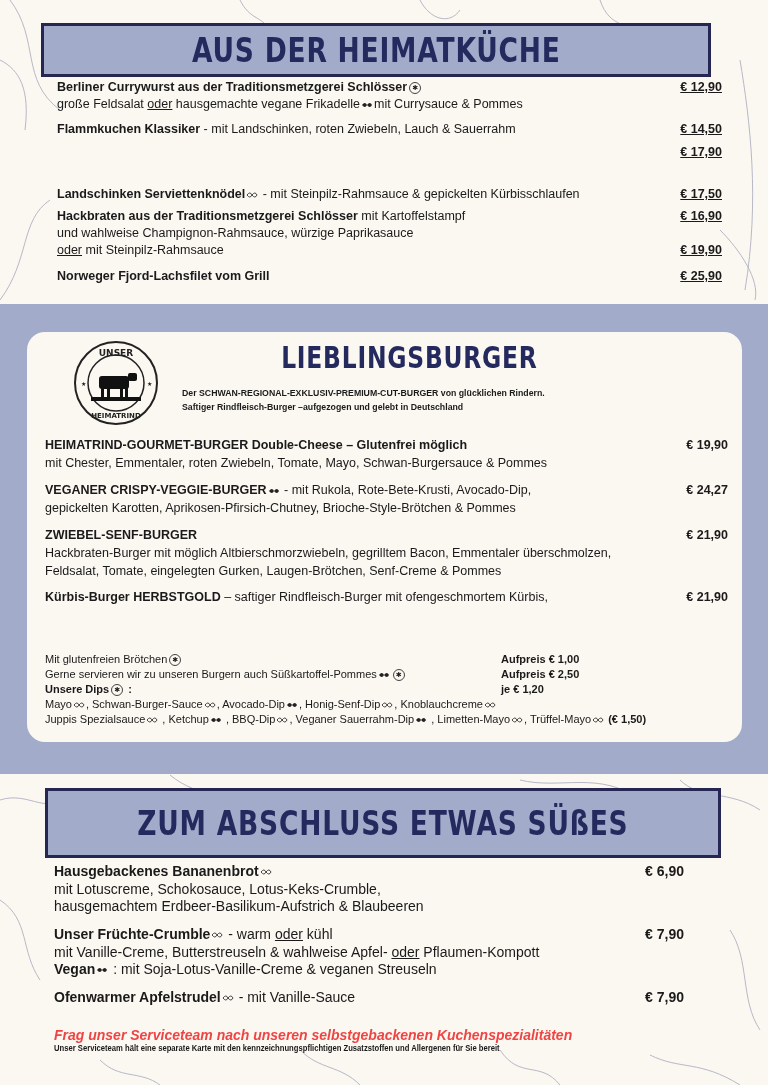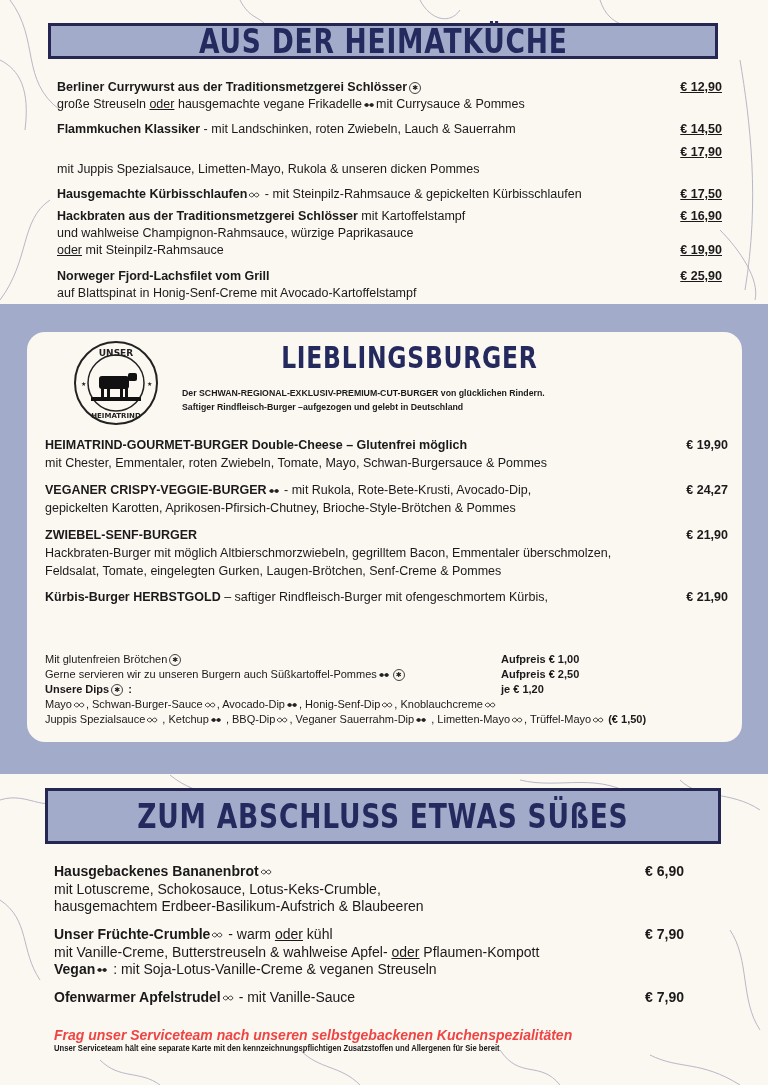--- a/index.html
+++ b/index.html
@@ -59,61 +59,59 @@
       <path d="M680 780 C700 800 730 790 760 810"></path>
     <path d="M0 900 C30 920 20 950 40 980"></path>
       <path d="M730 930 C750 960 740 1000 760 1030"></path>
     <path d="M100 1060 C120 1080 140 1070 160 1085"></path>
       <path d="M300 1050 C320 1070 340 1065 360 1085"></path>
     <path d="M500 1050 C520 1080 540 1060 560 1085"></path>
       <path d="M650 1055 C680 1070 700 1060 740 1085"></path>
   </g>
 </svg>
 
-<div class="banner" style="left:48px;top:23px;width:670px;height:36px;">
+<div class="banner" style="left:41px;top:23px;width:670px;height:54px;">
   <span class="banner-title" style="font-size:34px;">AUS DER HEIMATKÜCHE</span>
 </div>
 
 <div class="row" style="top:79px;">
   <span class="b">Berliner Currywurst aus der Traditionsmetzgerei Schlösser</span><span class="gf">✱</span>
   <span class="price">€ 12,90</span><br>
-  <span>große Streuseln </span><span class="u">oder</span><span> hausgemachte vegane Frikadelle</span><svg class="leaf" viewBox="0 0 12 8">
+  <span>große Feldsalat </span><span class="u">oder</span><span> hausgemachte vegane Frikadelle</span><svg class="leaf" viewBox="0 0 12 8">
       <path d="M1 4 Q4 0 6 4 Q4 8 1 4Z M6 4 Q9 0 11 4 Q9 8 6 4Z" fill="#222"></path>
     </svg><span>mit Currysauce &amp; Pommes</span>
 </div>
 
 <div class="row" style="top:121px;">
   <span class="b">Flammkuchen Klassiker</span><span> - mit Landschinken, roten Zwiebeln, Lauch &amp; Sauerrahm</span>
   <span class="price">€ 14,50</span>
 </div>
 
 <div class="row" style="top:144px;">
   <span class="price">€ 17,90</span><br>
-  <span>mit Juppis Spezialsauce, Limetten-Mayo, Rukola &amp; unseren dicken Pommes</span>
 </div>
 
 <div class="row" style="top:186px;">
-  <span class="b">Hausgemachte Kürbisschlaufen</span><svg class="leaf" viewBox="0 0 12 8">
+  <span class="b">Landschinken Serviettenknödel</span><svg class="leaf" viewBox="0 0 12 8">
       <path d="M1 4 Q4 0 6 4 Q4 8 1 4Z M6 4 Q9 0 11 4 Q9 8 6 4Z" fill="none" stroke="#444"></path>
     </svg><span> - mit Steinpilz-Rahmsauce &amp; gepickelten Kürbisschlaufen</span>
   <span class="price">€ 17,50</span>
 </div>
 
 <div class="row" style="top:208px;">
   <span class="b">Hackbraten aus der Traditionsmetzgerei Schlösser</span><span> mit Kartoffelstampf</span>
   <span class="price">€ 16,90</span><br>
   <span>und wahlweise Champignon-Rahmsauce, würzige Paprikasauce</span><br>
   <span class="u">oder</span><span> mit Steinpilz-Rahmsauce</span>
   <span class="price" style="top:34px;">€ 19,90</span>
 </div>
 
 <div class="row" style="top:268px;">
   <span class="b">Norweger Fjord-Lachsfilet vom Grill</span>
   <span class="price">€ 25,90</span><br>
-  <span>auf Blattspinat in Honig-Senf-Creme mit Avocado-Kartoffelstampf</span>
 </div>
 
 <div class="band"></div>
 <div class="card"></div>
 
 <svg class="logo" viewBox="0 0 86 86">
   <circle cx="43" cy="43" r="41" fill="none" stroke="#222" stroke-width="2"></circle>
   <circle cx="43" cy="43" r="28" fill="none" stroke="#222" stroke-width="1.5"></circle>
   <text x="43" y="16" font-size="9" text-anchor="middle" font-family="DejaVu Sans, sans-serif" font-weight="bold" fill="#222">UNSER</text>
   <text x="43" y="78" font-size="7" text-anchor="middle" font-family="DejaVu Sans, sans-serif" font-weight="bold" fill="#222">HEIMATRIND</text>
@@ -200,21 +198,21 @@
       </svg><span>, Veganer Sauerrahm-Dip</span><svg class="leaf" viewBox="0 0 12 8">
         <path d="M1 4 Q4 0 6 4 Q4 8 1 4Z M6 4 Q9 0 11 4 Q9 8 6 4Z" fill="#222"></path>
       </svg><span> , Limetten-Mayo</span><svg class="leaf" viewBox="0 0 12 8">
         <path d="M1 4 Q4 0 6 4 Q4 8 1 4Z M6 4 Q9 0 11 4 Q9 8 6 4Z" fill="none" stroke="#444"></path>
       </svg><span>, Trüffel-Mayo</span><svg class="leaf" viewBox="0 0 12 8">
         <path d="M1 4 Q4 0 6 4 Q4 8 1 4Z M6 4 Q9 0 11 4 Q9 8 6 4Z" fill="none" stroke="#444"></path>
       </svg><span class="b"> (€ 1,50)</span>
   </div>
 </div>
 
-<div class="banner" style="left:45px;top:788px;width:676px;height:56px;">
+<div class="banner" style="left:45px;top:788px;width:676px;height:70px;">
   <span class="banner-title" style="font-size:34px;">ZUM ABSCHLUSS ETWAS SÜßES</span>
 </div>
 
 <div class="drow" style="top:863px;">
   <span class="b">Hausgebackenes Bananenbrot</span><svg class="leaf" viewBox="0 0 12 8">
       <path d="M1 4 Q4 0 6 4 Q4 8 1 4Z M6 4 Q9 0 11 4 Q9 8 6 4Z" fill="none" stroke="#444"></path>
     </svg>
   <span class="price">€ 6,90</span><br>
   <span>mit Lotuscreme, Schokosauce, Lotus-Keks-Crumble,</span><br>
   <span>hausgemachtem Erdbeer-Basilikum-Aufstrich &amp; Blaubeeren</span>

